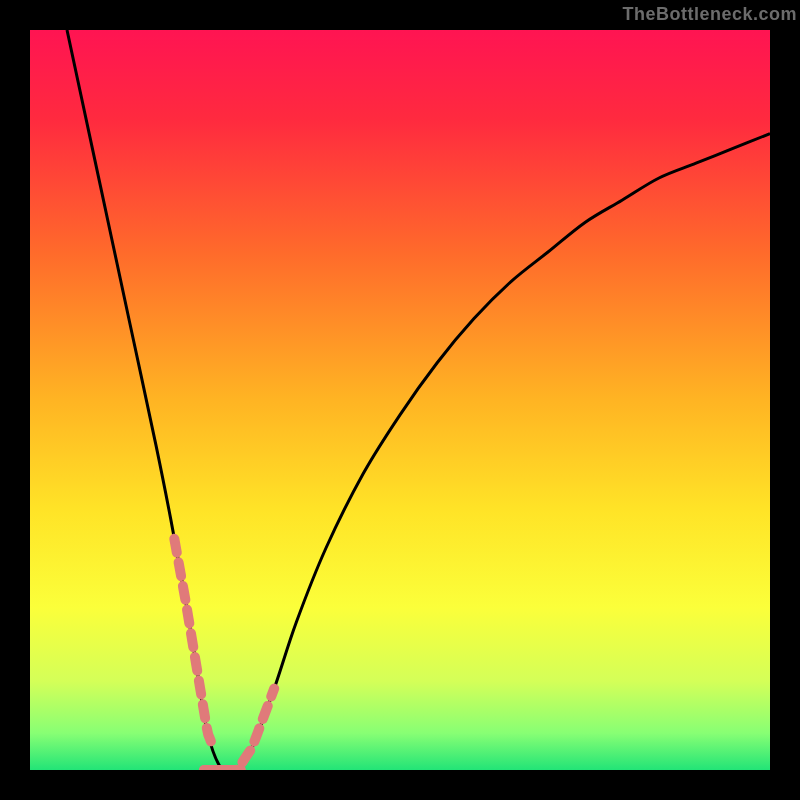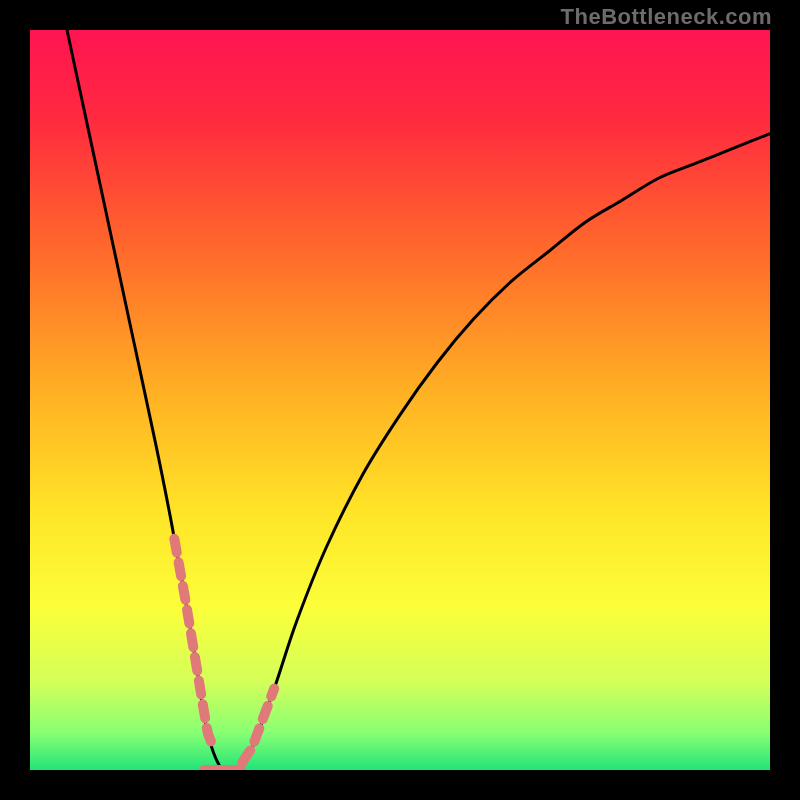--- a/index.html
+++ b/index.html
@@ -12,23 +12,23 @@
     font-family: Arial, Helvetica, sans-serif;
   }
   .canvas-wrap {
     position: relative;
     width: 800px;
     height: 800px;
   }
   .attribution {
     position: absolute;
     top: 4px;
-    right: 28px;
+    right: 3px;
     color: #6c6c6c;
-    font-size: 22px;
+    font-size: 18px;
     font-weight: 600;
     letter-spacing: 0.5px;
     user-select: none;
   }
   svg {
     display: block;
   }
 </style>
 </head>
 <body>

